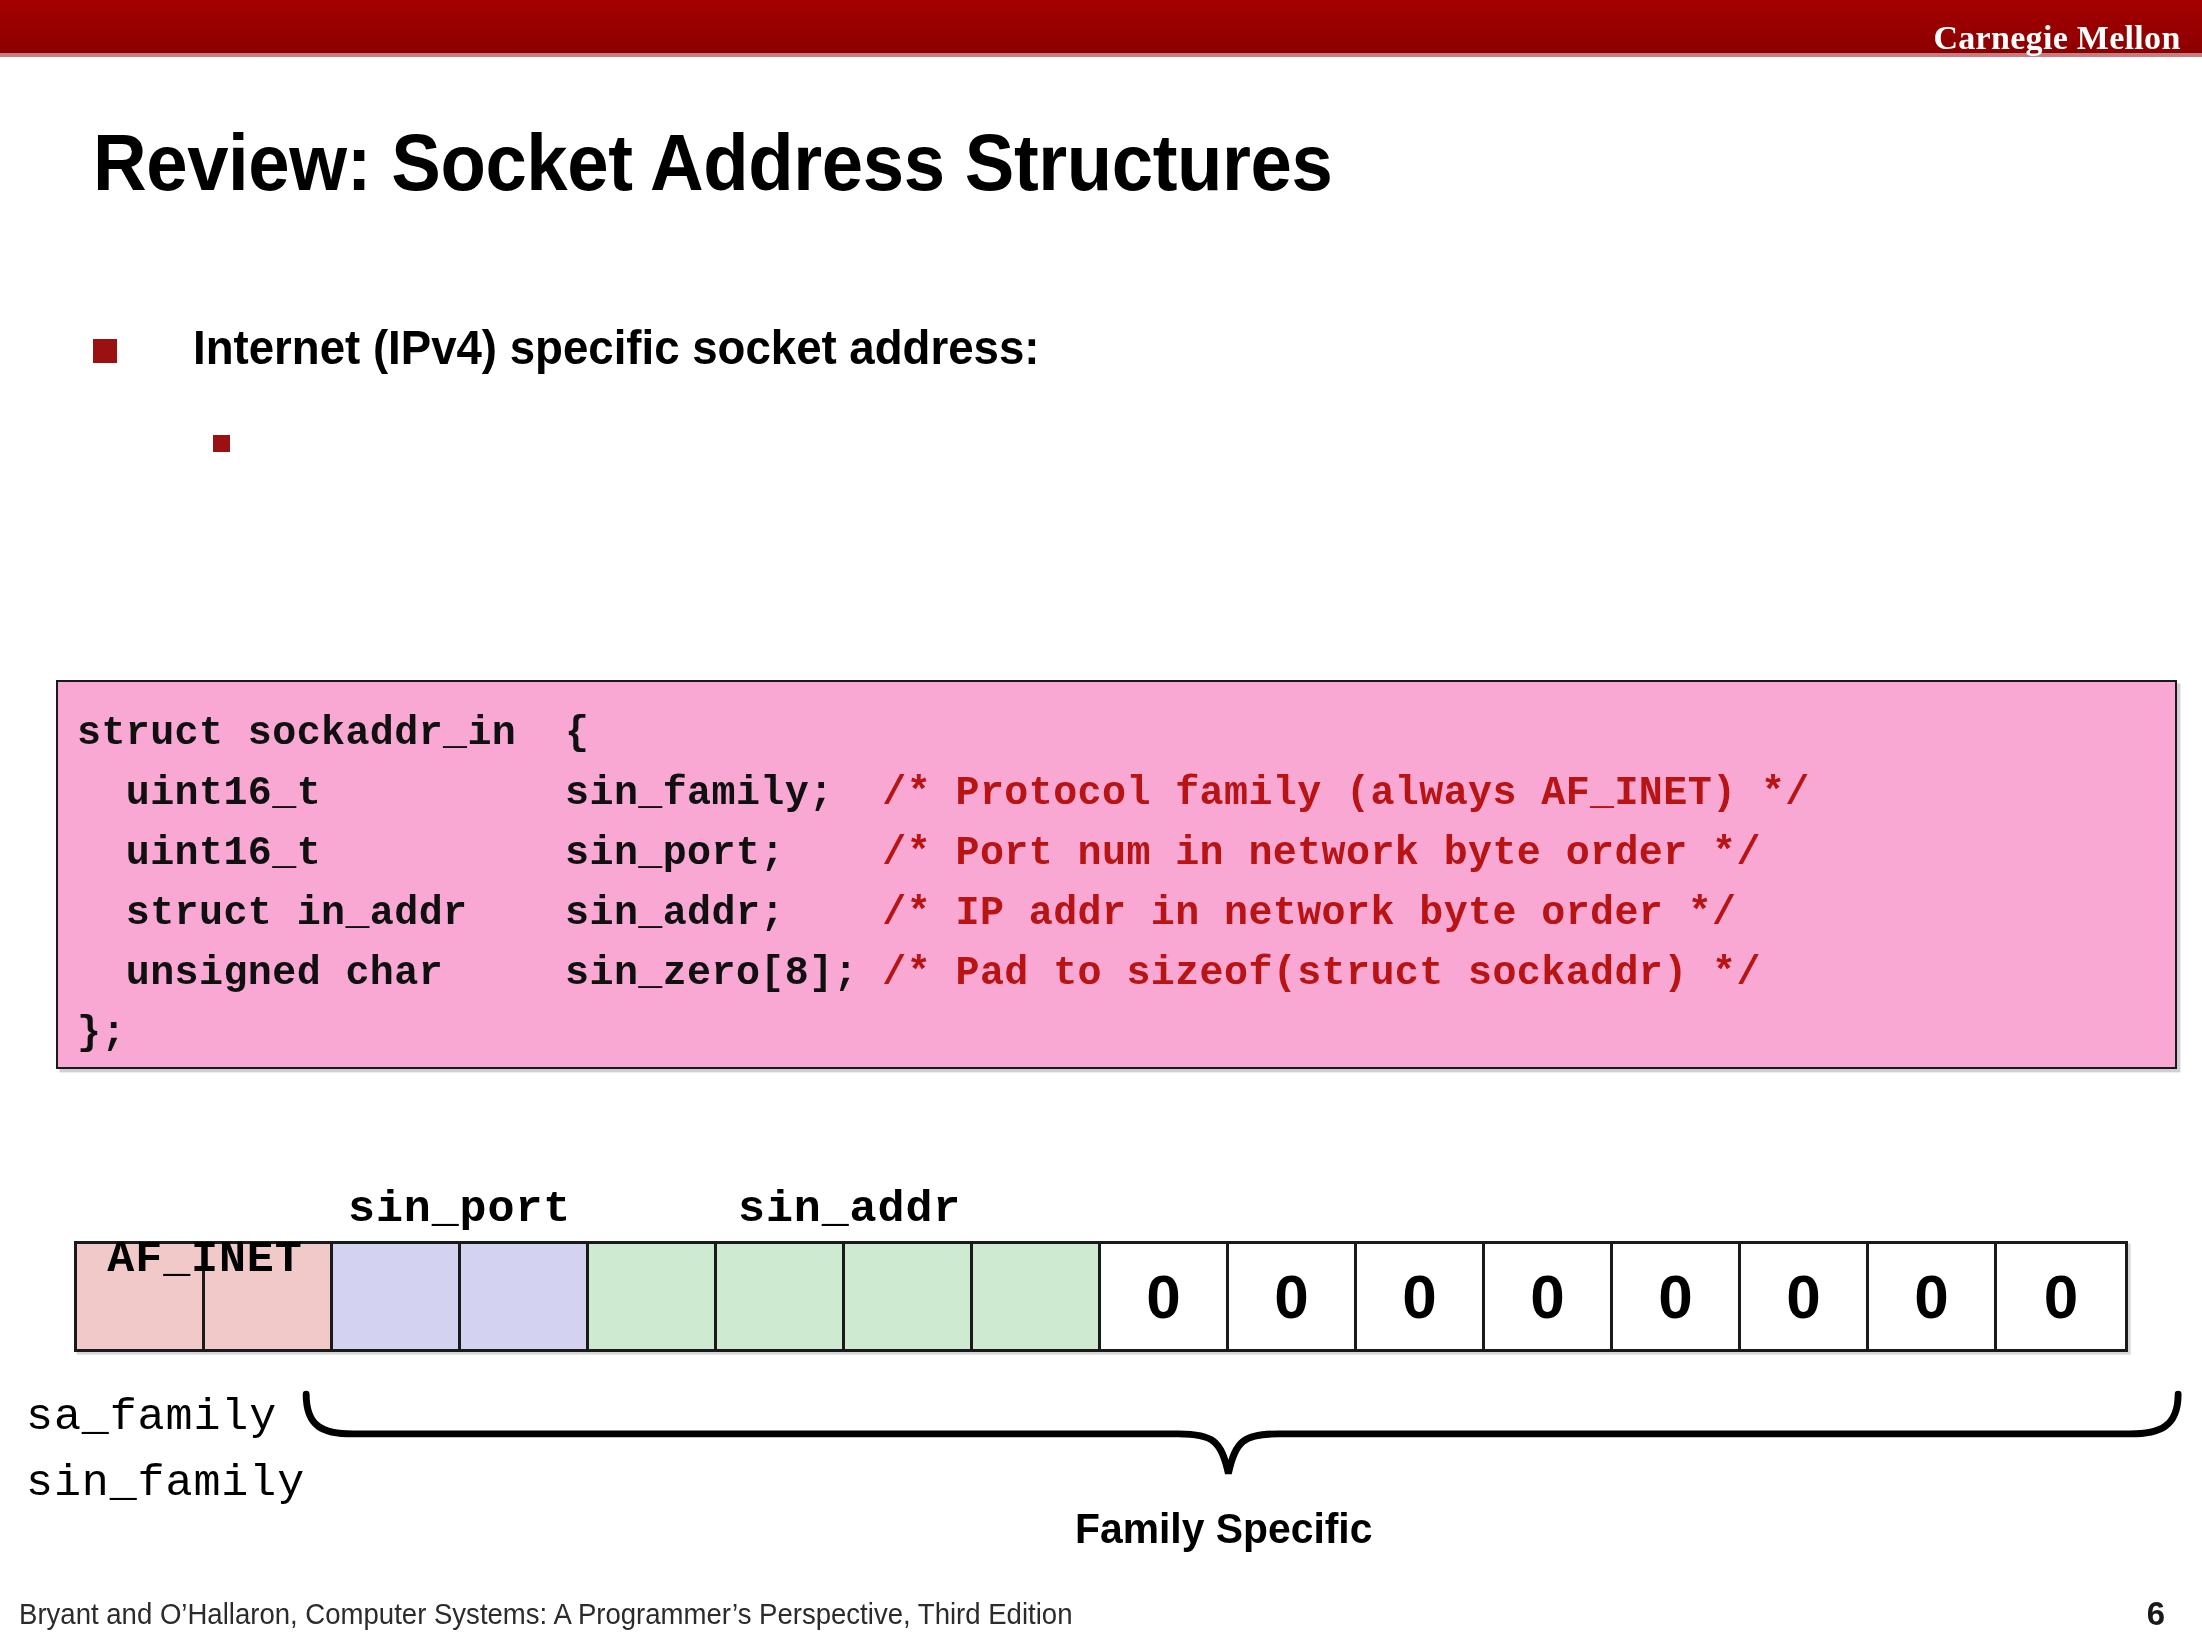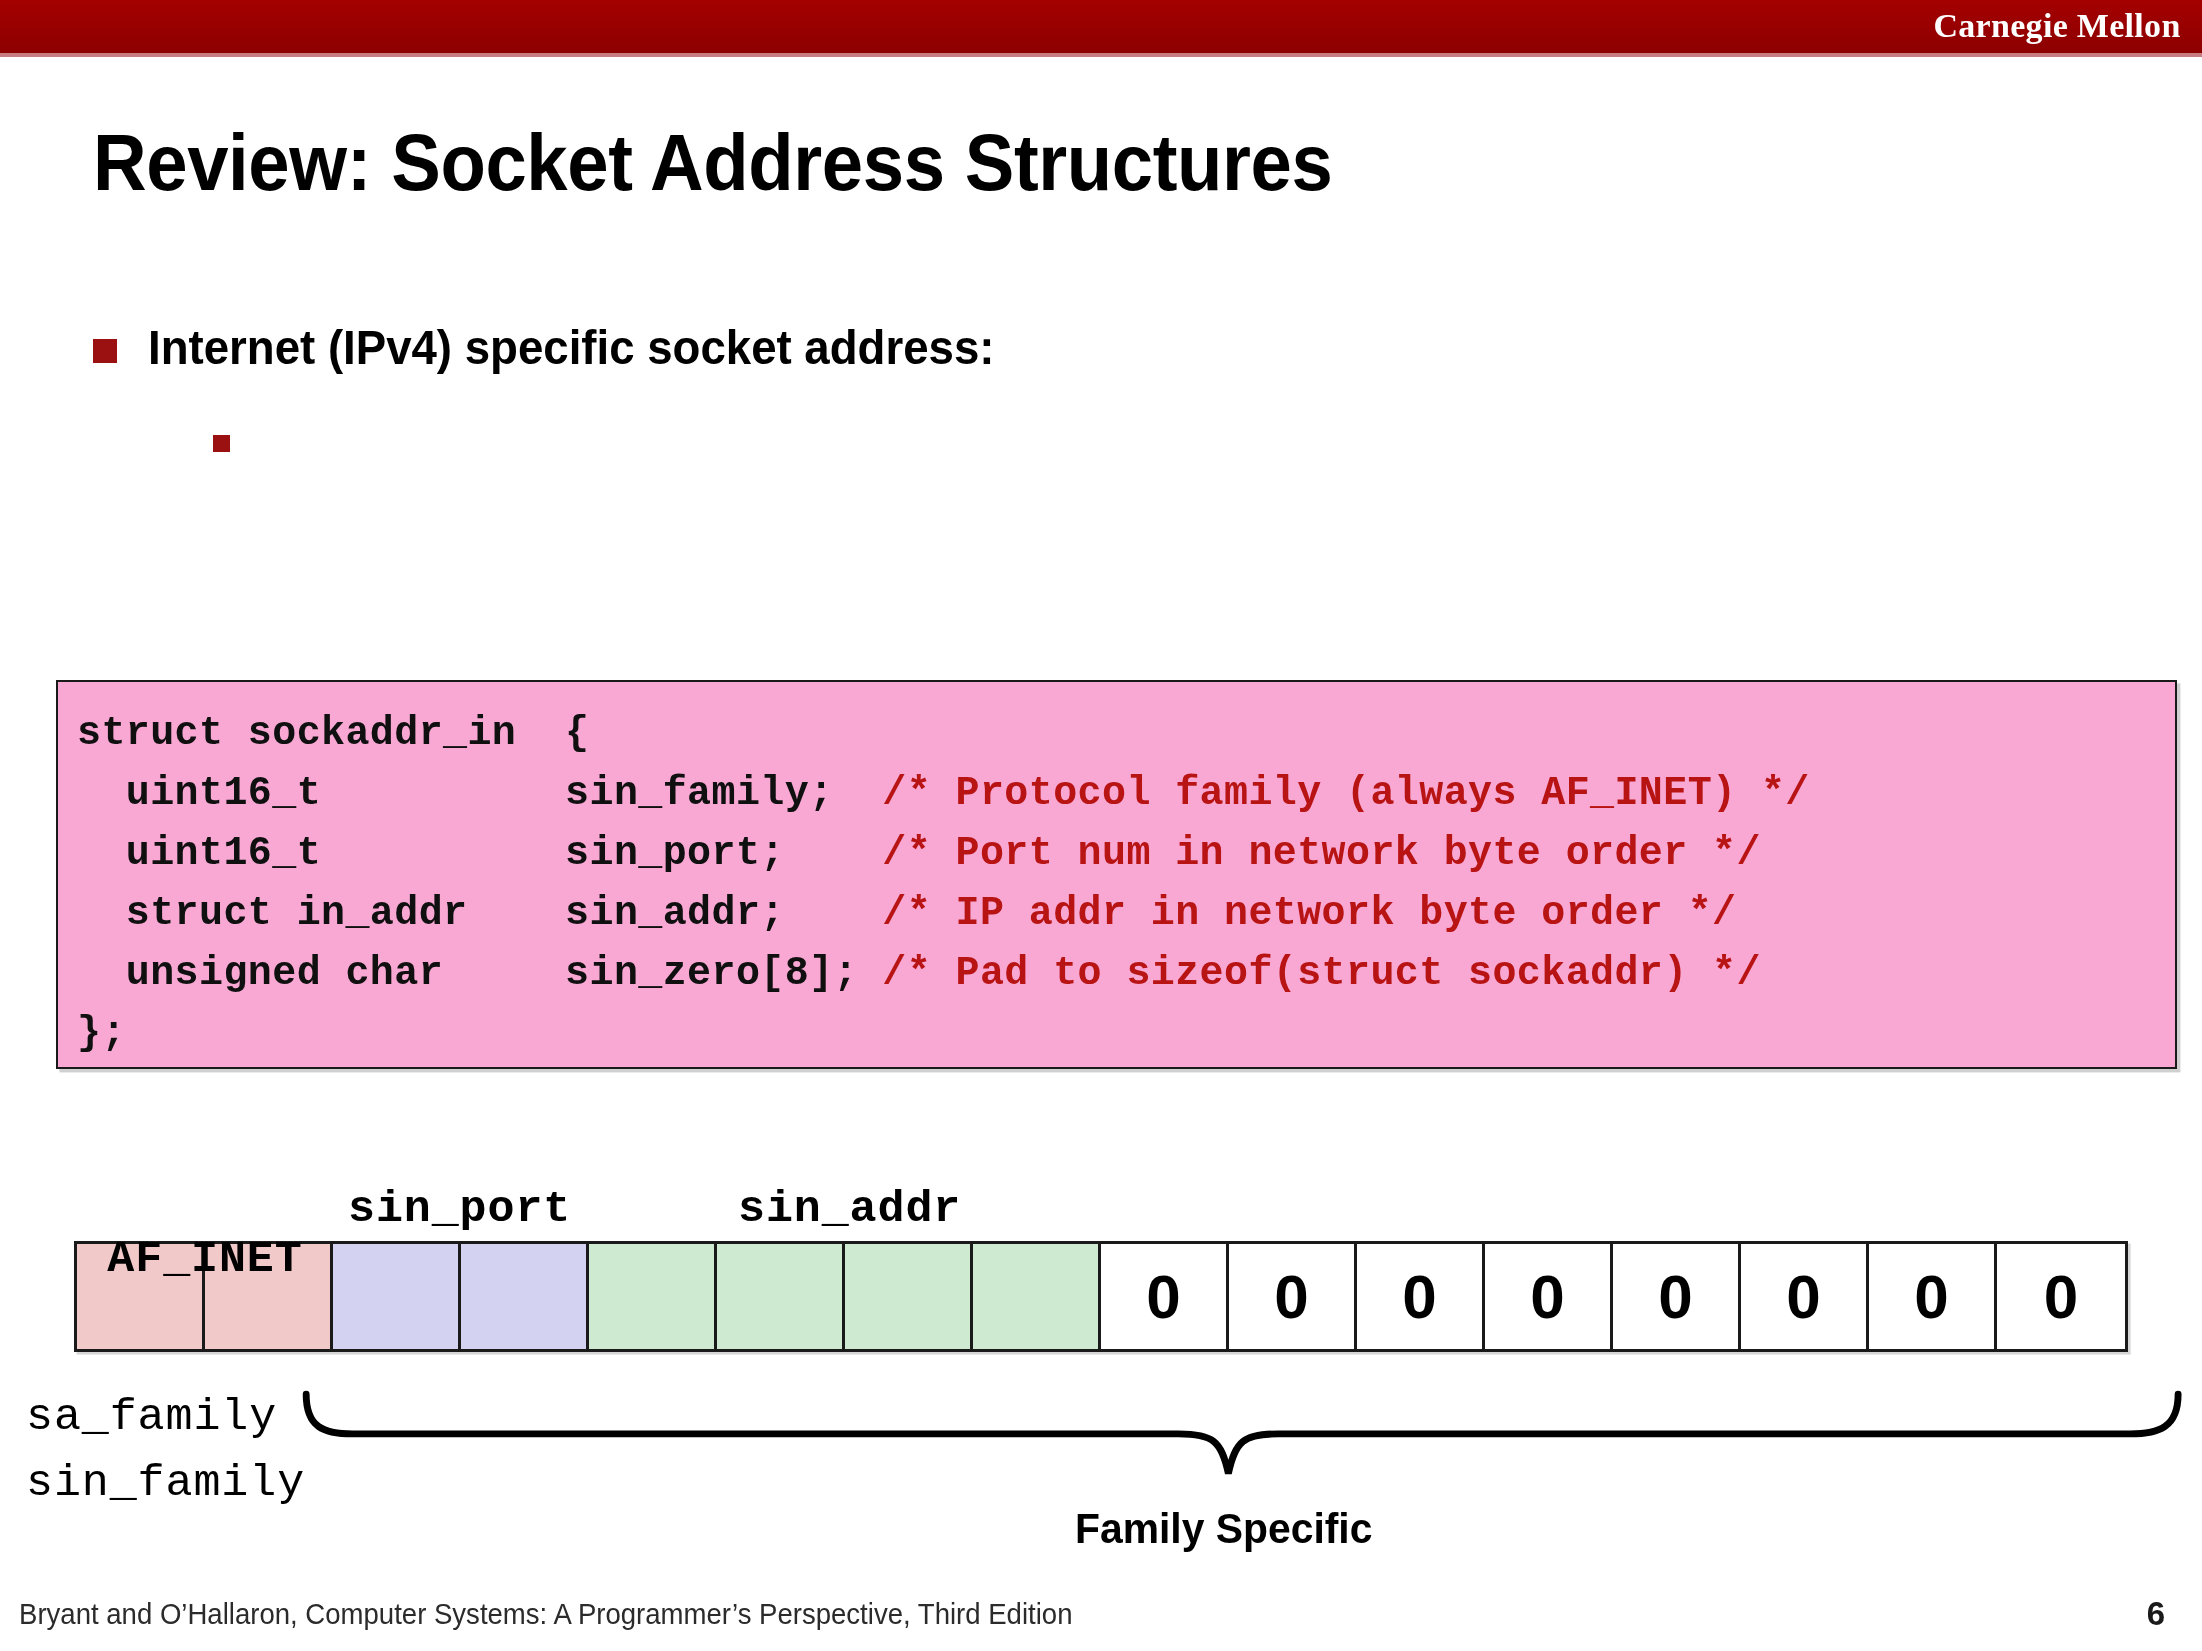--- a/index.html
+++ b/index.html
@@ -28,21 +28,21 @@
   .header-rule {
     position: absolute;
     left: 0; top: 53px;
     width: 2203px;
     height: 4.3px;
     background: #c77c82;
   }
   .cmu-wordmark {
     position: absolute;
     right: 22.4px;
-    top: 7px;
+    top: 19px;
     color: #ffffff;
     font-family: "Liberation Serif", serif;
     font-weight: bold;
     font-size: 34px;
     letter-spacing: 0.3px;
     white-space: nowrap;
   }
 
   
   .slide-title {
@@ -61,20 +61,21 @@
   }
 
   
   .bullet-l1 {
     position: absolute;
     left: 93px;
     top: 318px;
     width: 1979px;
     display: flex;
     align-items: flex-start;
+    gap: 45px;
   }
   .bullet-l1 .sq {
     width: 24px; height: 24px;
     background: #9b1010;
     margin-top: 20.6px;
     margin-right: 31px;
     flex: 0 0 auto;
   }
   .bullet-l1 .txt {
     font-family: "Liberation Sans", sans-serif;

